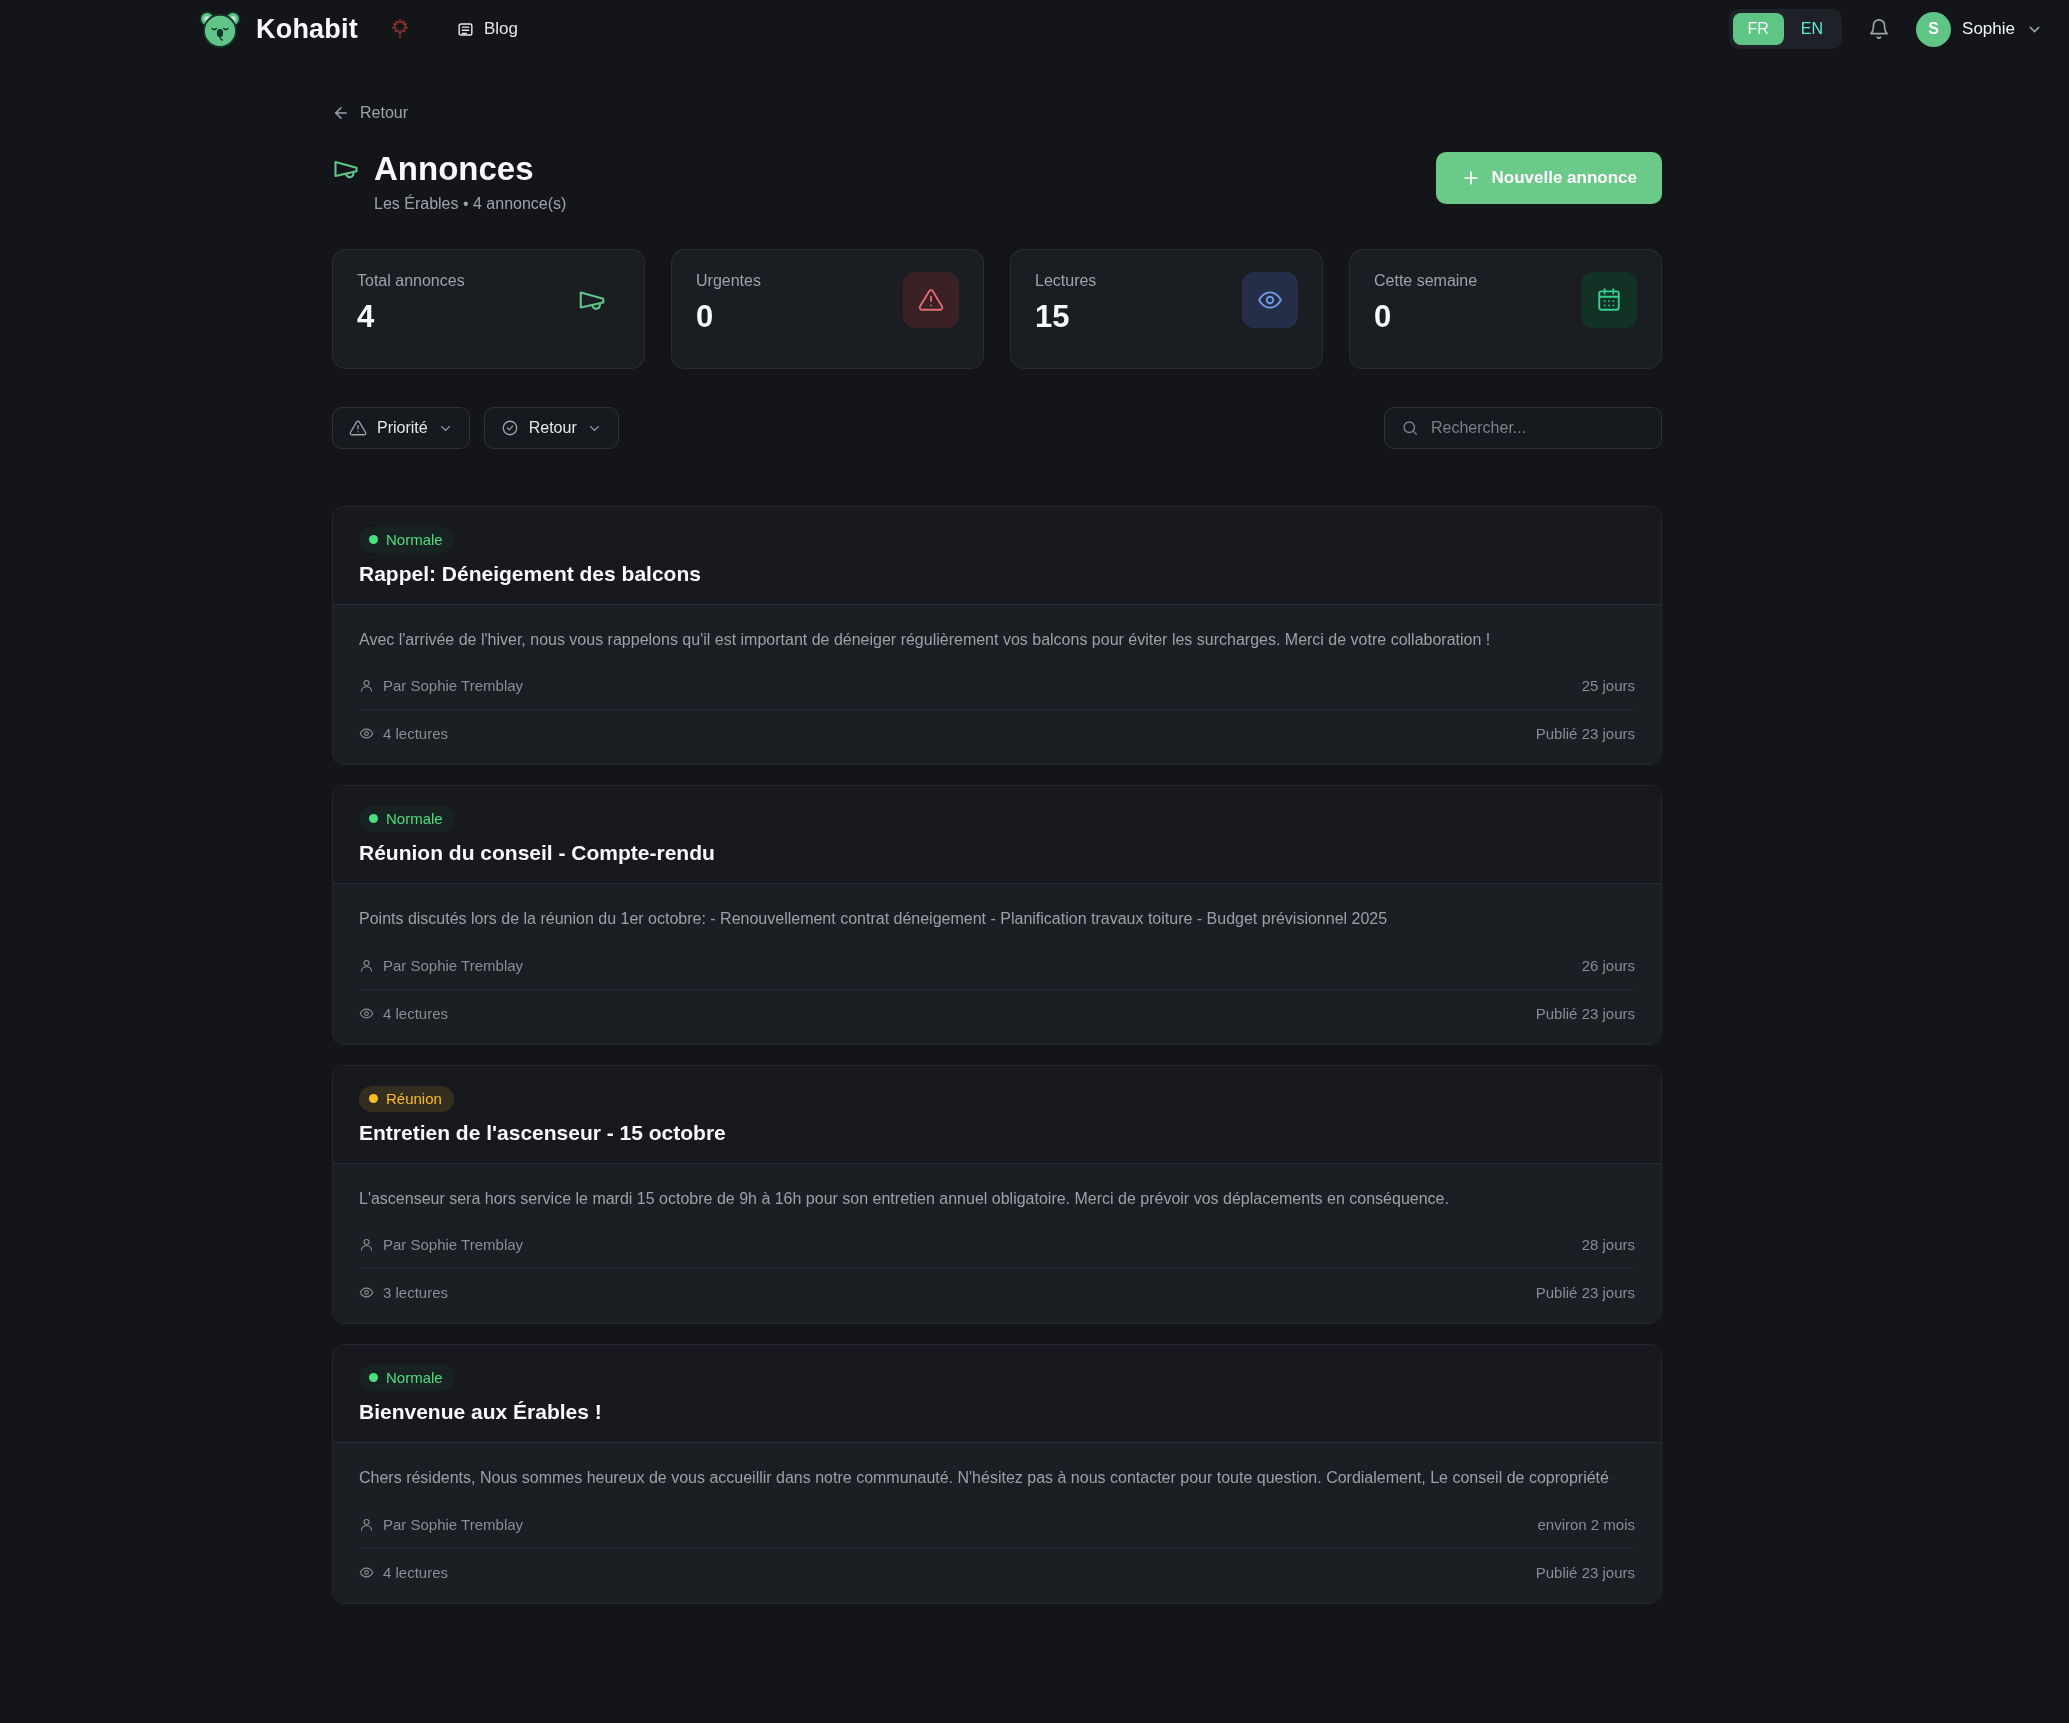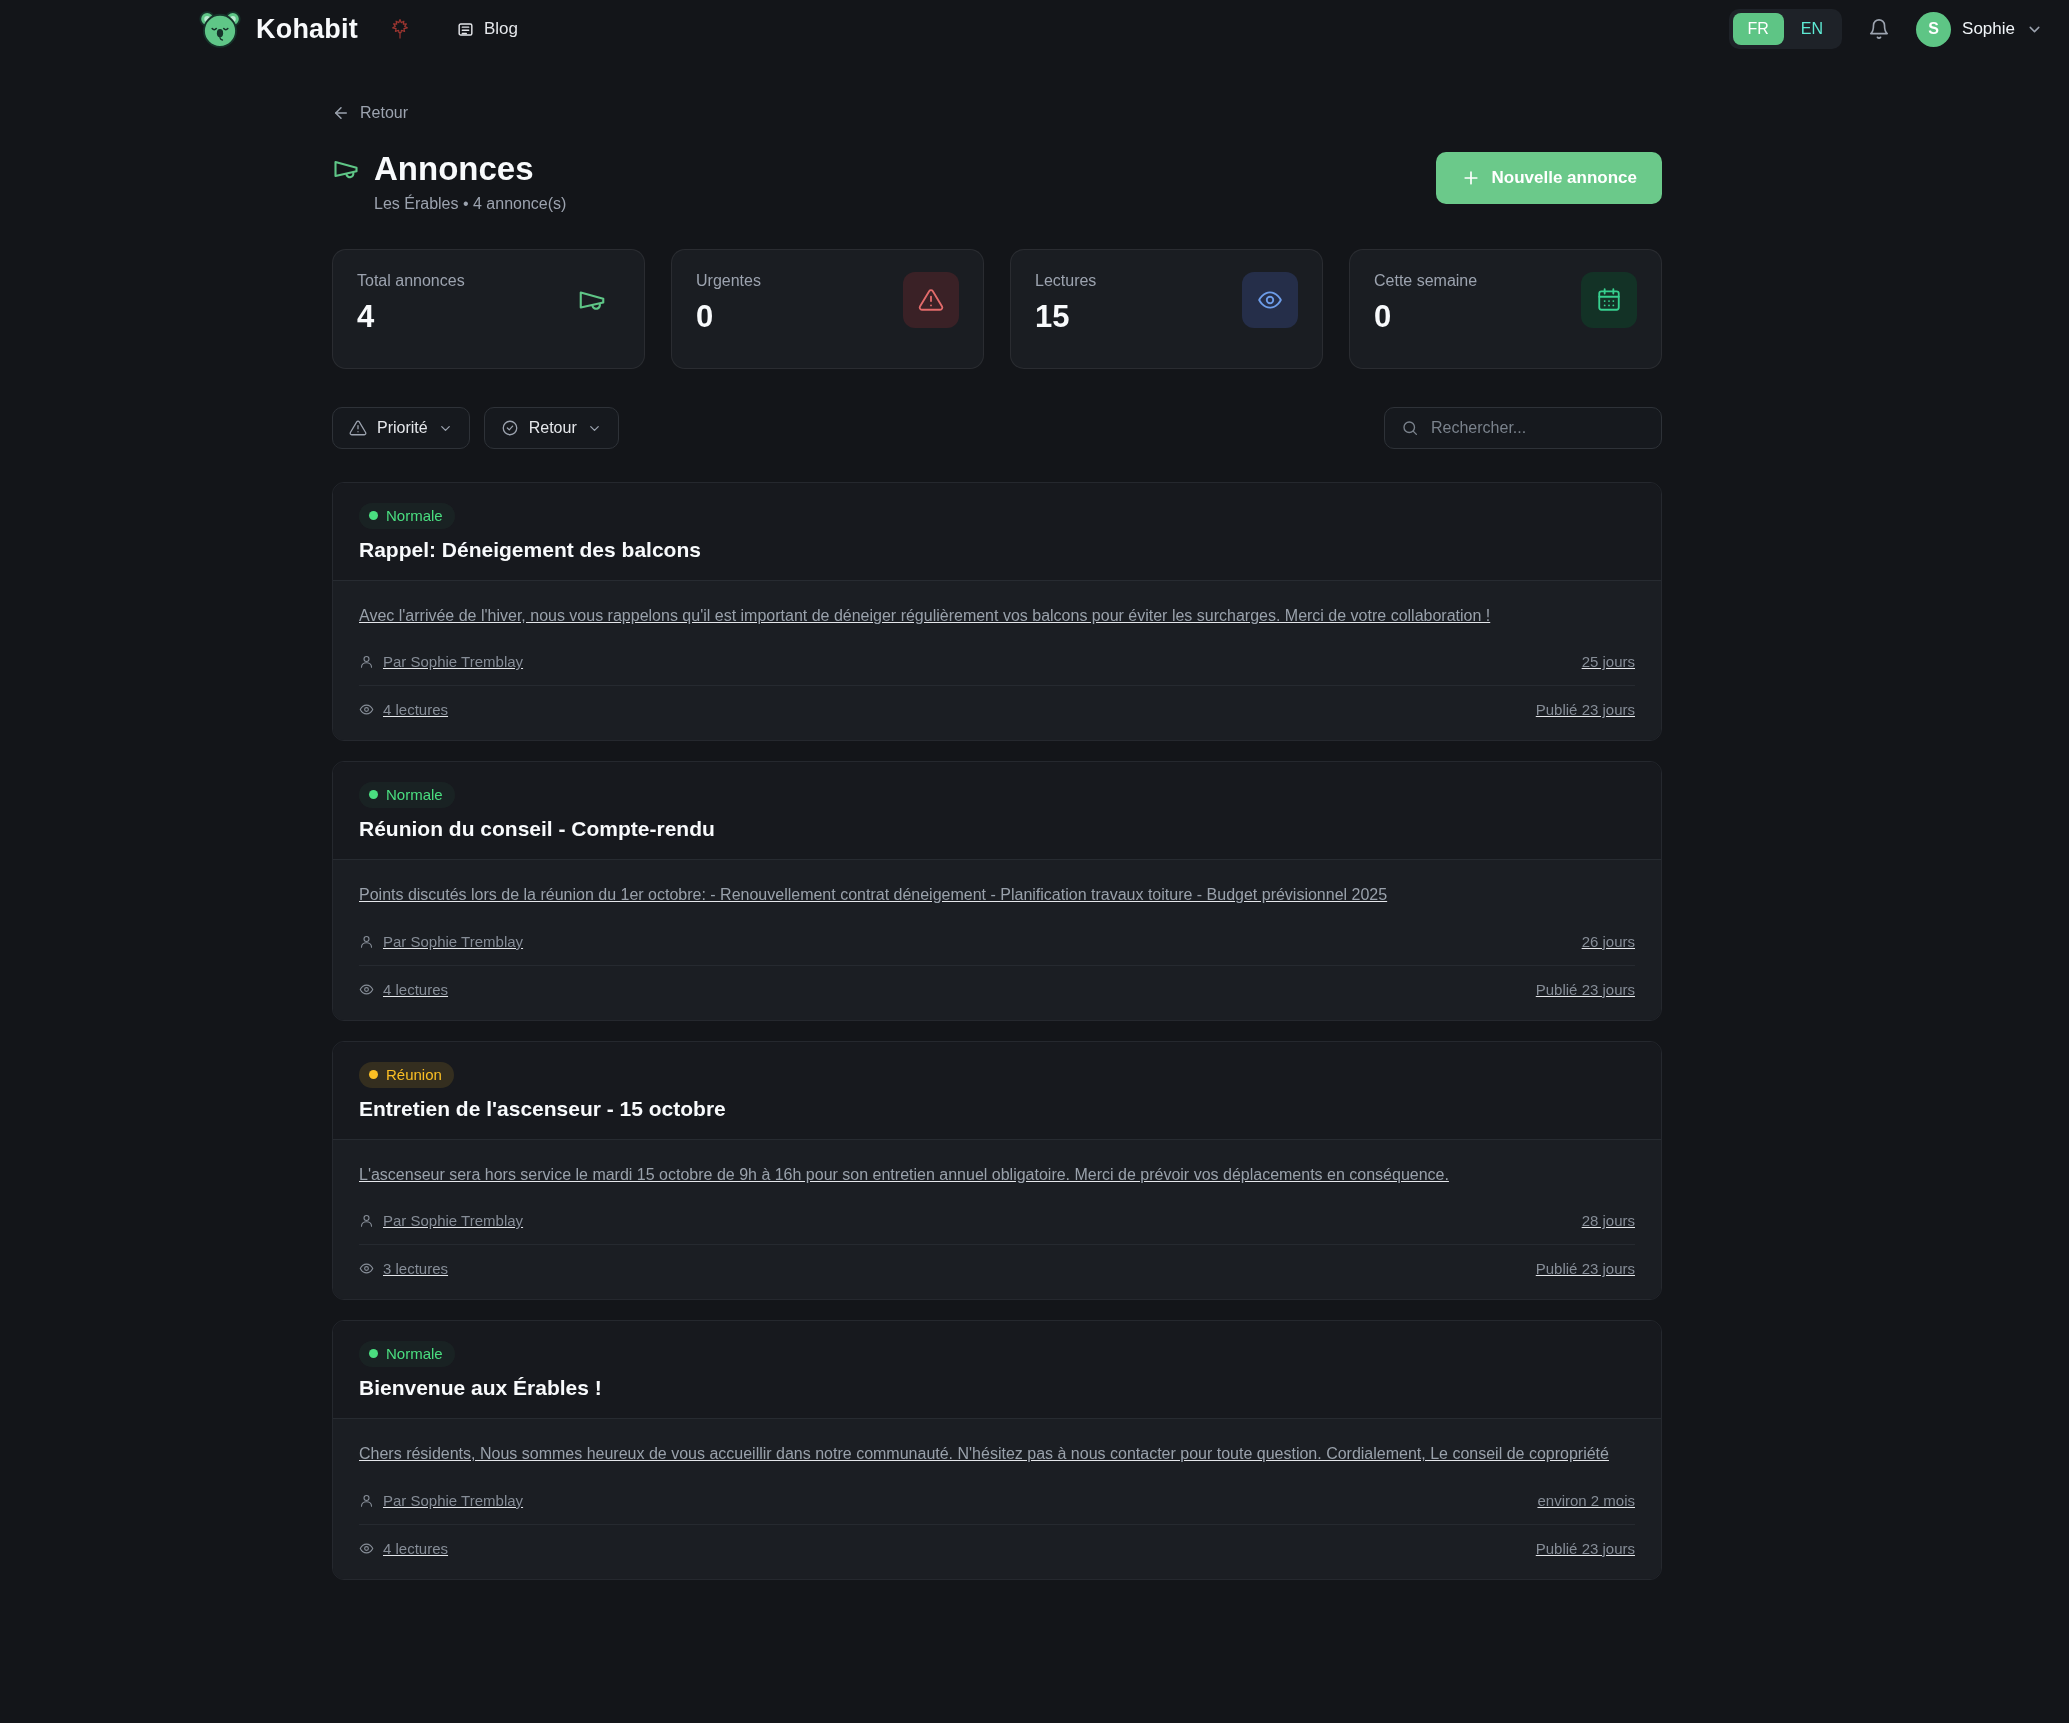--- a/index.html
+++ b/index.html
@@ -78,34 +78,34 @@
     display:flex; align-items:center; gap:12px; width:278px; height:42px; padding:0 16px;
     background:#16191e; border:1px solid #2e3238; border-radius:10px; color:#7a828c;
   }
   .search-box input {
     flex:1; background:transparent; border:0; outline:none; color:#e5e7eb;
     font-size:16px; font-family:inherit;
   }
   .search-box input::placeholder { color:#7a828c; }
 
   
-  .list { margin-top:33px; display:flex; flex-direction:column; gap:20px; }
+  .list { margin-top:57px; display:flex; flex-direction:column; gap:20px; }
   .card { border:1px solid #25282e; border-radius:12px; overflow:hidden; cursor:pointer; }
   .card-head { background:#17191e; padding:20px 26px 18px; }
   .badge {
     display:inline-flex; align-items:center; gap:8px; padding:4px 12px 5px 10px;
     border-radius:999px; font-size:15px;
   }
   .badge .dot { width:9px; height:9px; border-radius:50%; }
   .badge.normal { color:#4ade80; background:rgba(74,222,128,0.05); }
   .badge.normal .dot { background:#4ade80; }
   .badge.high { color:#fbbf24; background:rgba(251,191,36,0.13); }
   .badge.high .dot { background:#fbbf24; }
   .card-title { margin-top:9px; font-size:21px; font-weight:700; color:#f8fafc; }
-  .card-body { background:#1b1e23; border-top:1px solid #272b31; padding:24px 26px 22px;text-decoration:underline; }
+  .card-body { background:#1b1e23; border-top:1px solid #272b31; padding:24px 26px 22px; }
   .desc { font-size:16px; color:#99a1ab; line-height:1.4; margin-bottom:26px; }
   .meta { display:flex; justify-content:space-between; align-items:center; font-size:15px; color:#868d97; }
   .meta-left { display:flex; align-items:center; gap:9px; }
   .divider { height:1px; background:#262a30; margin:15px 0; }
 </style>
 </head>
 <body>
 
 <header class="navbar">
   <div class="nav-left">

